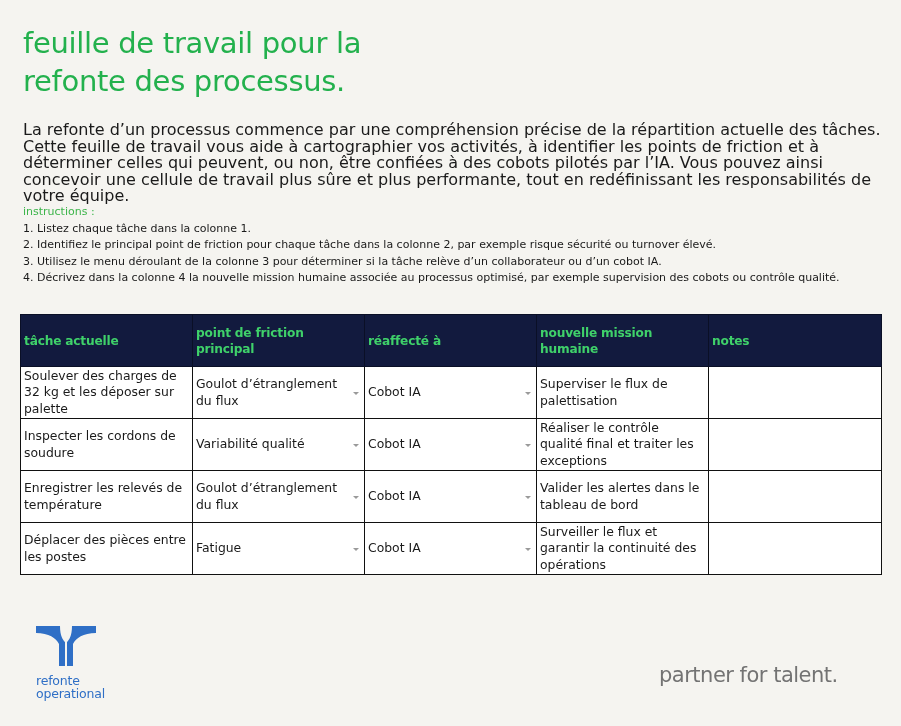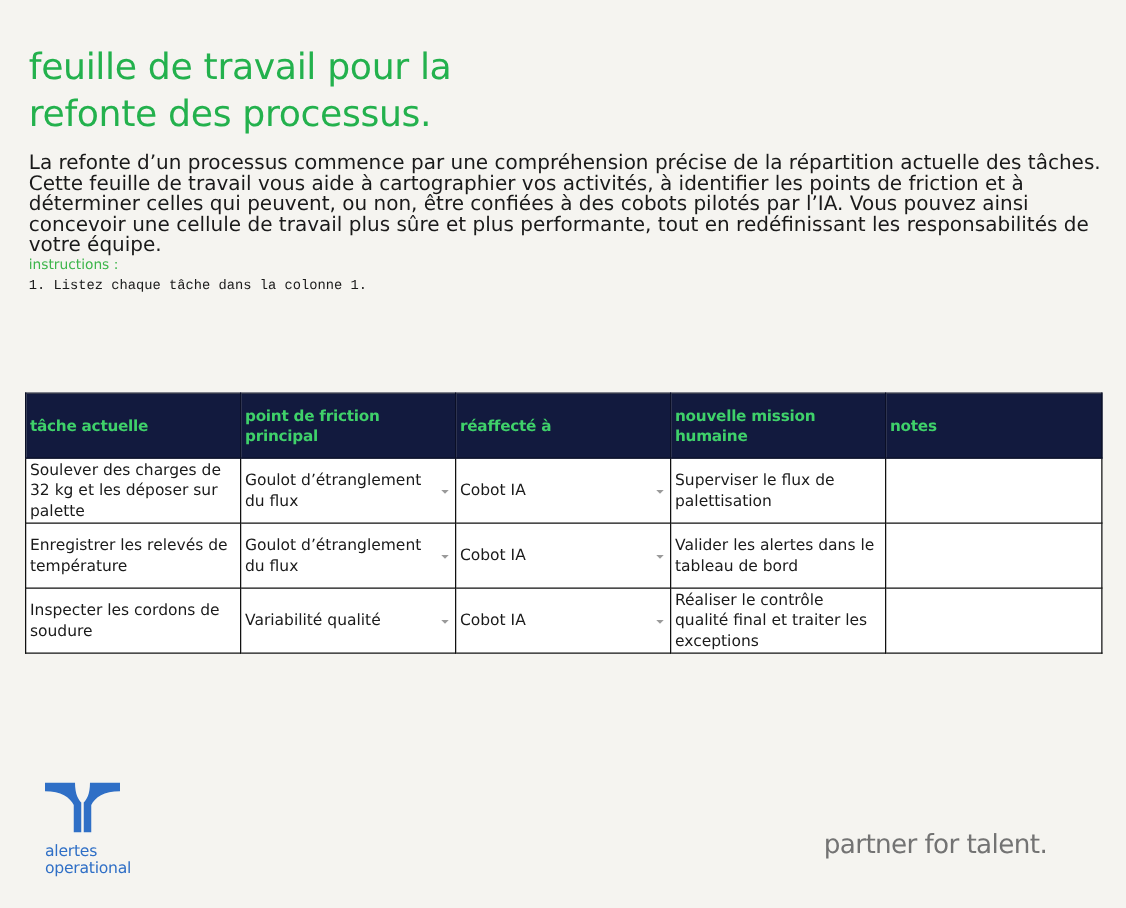--- a/index.html
+++ b/index.html
@@ -11,21 +11,21 @@
       height: 726px;
       background: #f5f4f0;
       position: relative;
       overflow: hidden;
       font-family: "DejaVu Sans", sans-serif;
       color: #1a1a1a;
     }
     .title {
       position: absolute;
       left: 23px;
-      top: 34px;
+      top: 24px;
       margin: 0;
       font-family: "DejaVu Sans", sans-serif;
       font-weight: normal;
       font-size: 29px;
       line-height: 38px;
       color: #23b14d;
       letter-spacing: -0.3px;
     }
     .intro {
       position: absolute;
@@ -45,21 +45,20 @@
       font-size: 11px;
       line-height: 16.6px;
     }
     .instructions .label {
       color: #3cb54a;
     }
     .instructions ol {
       list-style: none;
       margin: 0;
       padding: 0;
-      font-family: Liberation Mono, monospace;
     }
     .instructions li {
       margin: 0;
     }
     table.worksheet {
       position: absolute;
       left: 20px;
       top: 314px;
       width: 861px;
       border-collapse: collapse;
@@ -142,20 +141,23 @@
   <span>feuille de travail pour la</span><br>
   <span>refonte des processus.</span>
 </h1>
 
 <p class="intro">La refonte d’un processus commence par une compréhension précise de la répartition actuelle des tâches. Cette feuille de travail vous aide à cartographier vos activités, à identifier les points de friction et à déterminer celles qui peuvent, ou non, être confiées à des cobots pilotés par l’IA. Vous pouvez ainsi concevoir une cellule de travail plus sûre et plus performante, tout en redéfinissant les responsabilités de votre équipe.</p>
 
 <div class="instructions">
   <div class="label">instructions :</div>
   <ol>
     <li>1. Listez chaque tâche dans la colonne 1.</li>
+    <li>2. Identifiez le principal point de friction pour chaque tâche dans la colonne 2, par exemple risque sécurité ou turnover élevé.</li>
+    <li>3. Utilisez le menu déroulant de la colonne 3 pour déterminer si la tâche relève d’un collaborateur ou d’un cobot IA.</li>
+    <li>4. Décrivez dans la colonne 4 la nouvelle mission humaine associée au processus optimisé, par exemple supervision des cobots ou contrôle qualité.</li>
   </ol>
 </div>
 
 <table class="worksheet">
   <colgroup>
     <col style="width:172px">
       <col style="width:172px">
       <col style="width:172px">
       <col style="width:172px">
       <col style="width:173px">
@@ -181,60 +183,77 @@
       <td>
         <div class="cell-select">
           <span class="val">Cobot IA</span>
           <span class="arrow"></span>
         </div>
       </td>
       <td>Superviser le flux de palettisation</td>
       <td></td>
     </tr>
     <tr>
+      <td>Inspecter les cordons de soudure</td>
+      <td>
+        <div class="cell-select">
+          <span class="val">Variabilité qualité</span>
+          <span class="arrow"></span>
+        </div>
+      </td>
+      <td>
+        <div class="cell-select">
+          <span class="val">Cobot IA</span>
+          <span class="arrow"></span>
+        </div>
+      </td>
+      <td>Réaliser le contrôle qualité final et traiter les exceptions</td>
+      <td></td>
+    </tr>
+    <tr>
       <td>Enregistrer les relevés de température</td>
       <td>
         <div class="cell-select">
           <span class="val">Goulot d’étranglement du flux</span>
           <span class="arrow"></span>
         </div>
       </td>
       <td>
         <div class="cell-select">
           <span class="val">Cobot IA</span>
           <span class="arrow"></span>
         </div>
       </td>
       <td>Valider les alertes dans le tableau de bord</td>
       <td></td>
     </tr>
     <tr>
-      <td>Inspecter les cordons de soudure</td>
-      <td>
-        <div class="cell-select">
-          <span class="val">Variabilité qualité</span>
-          <span class="arrow"></span>
-        </div>
-      </td>
-      <td>
-        <div class="cell-select">
-          <span class="val">Cobot IA</span>
-          <span class="arrow"></span>
-        </div>
-      </td>
-      <td>Réaliser le contrôle qualité final et traiter les exceptions</td>
+      <td>Déplacer des pièces entre les postes</td>
+      <td>
+        <div class="cell-select">
+          <span class="val">Fatigue</span>
+          <span class="arrow"></span>
+        </div>
+      </td>
+      <td>
+        <div class="cell-select">
+          <span class="val">Cobot IA</span>
+          <span class="arrow"></span>
+        </div>
+      </td>
+      <td>Surveiller le flux et garantir la continuité des opérations</td>
       <td></td>
     </tr>
   </tbody>
 </table>
 
 <div class="logo">
   <svg width="60" height="40" viewBox="0 0 60 40">
     <path d="M0 0 H24 C24 10 27 14 29 16 V40 H23 V18 C20 12 13 7 0 7 Z" fill="#2f6fc6"></path>
     <path d="M60 0 H36 C36 10 33 14 31 16 V40 H37 V18 C40 12 47 7 60 7 Z" fill="#2f6fc6"></path>
   </svg>
   <div class="brand">
-    <div>alertes</div>
+    <div>refonte</div>
     <div>operational</div>
   </div>
 </div>
 
 <div class="tagline">partner for talent.</div>
 
 </body></html>

